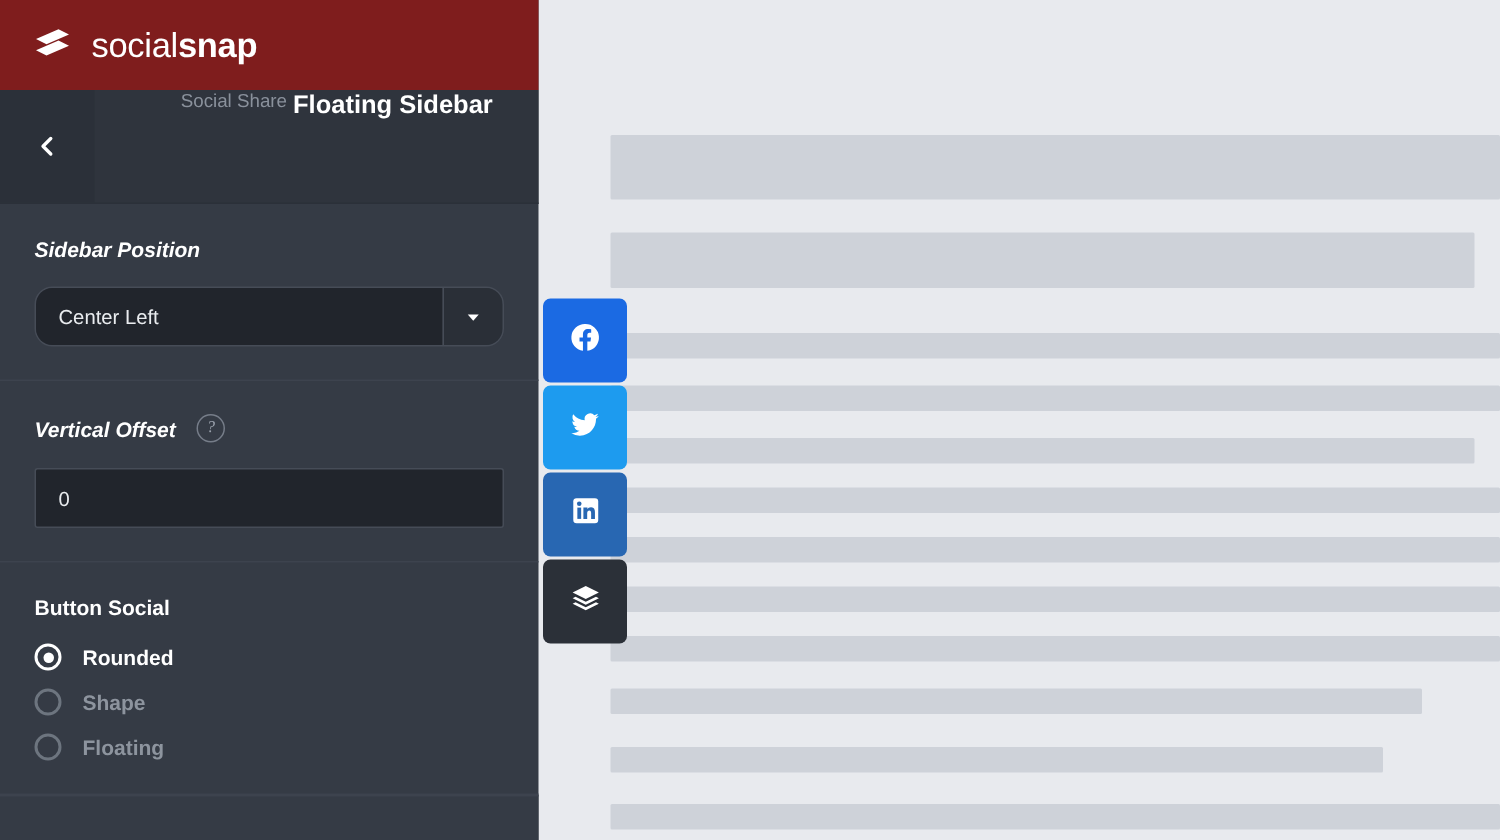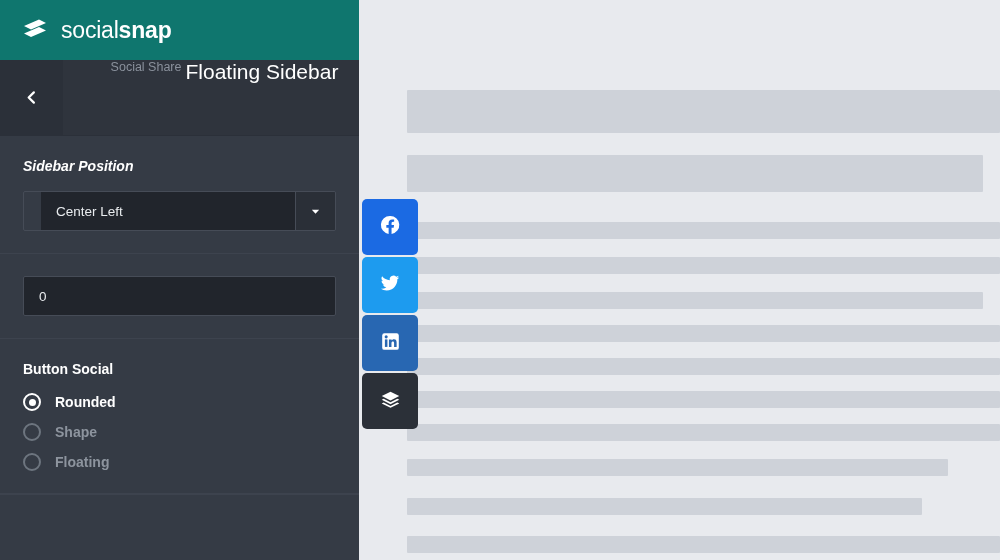--- a/index.html
+++ b/index.html
@@ -13,21 +13,21 @@
 
   
   .panel {
     width: 359px; height: 560px;
     background: #353b45;
     display: flex; flex-direction: column;
     position: relative; z-index: 5;
     flex: 0 0 359px;
   }
   .brandbar {
-    height: 60px; background: #0f766e;
+    height: 60px; background: #7f1d1d;
     display: flex; align-items: center;
     padding-left: 20px; gap: 11px;
   }
   .brand-logo { width: 30px; height: 30px; display: block; }
   .brand-text { font-size: 23px; color: #ffffff; letter-spacing: -0.2px; }
   .brand-text .light { font-weight: 400; }
   .brand-text .bold { font-weight: 700; }
 
   .subhead {
     height: 76px; background: #2f343d;
@@ -38,21 +38,21 @@
     width: 63px; background: #2b3039;
     display: flex; align-items: center; justify-content: center;
     cursor: pointer;
   }
   .backbtn svg { display:block; }
   .titles {
     flex: 1; display: flex; flex-direction: row; justify-content: center;
     padding-left: 27px; gap: 4px;
   }
   .eyebrow { font-size: 12.5px; color: #8a919c; }
-  .ptitle { font-size: 21px; color: #ffffff; font-weight: 400; }
+  .ptitle { font-size: 17px; color: #ffffff; font-weight: 700; }
 
   .section {
     padding: 0 23px;
     border-bottom: 1px solid #3d434e;
   }
   .section.row {
     height: 72px; display: flex; align-items: center; justify-content: space-between;
   }
   .section.block { padding-top: 22px; padding-bottom: 22px; }
   .lbl { font-size: 14px; color: #ffffff; font-weight: 700; }
@@ -63,21 +63,21 @@
     position: relative; cursor: pointer; flex: 0 0 42px;
   }
   .toggle .knob {
     position: absolute; top: 2px; right: 2px;
     width: 18px; height: 18px; border-radius: 50%; background: #ffffff;
   }
 
   .field-label { margin-bottom: 17px; font-style: italic; }
   .select {
     display: flex; height: 40px; width: 100%;
-    border: 1px solid #464c57; border-radius: 2px; overflow: hidden; padding-left: 17px;
+    border: 1px solid #464c57; border-radius: 12px; overflow: hidden;
   }
   .select .val {
     flex: 1; background: #21252c; color: #e9ecef; font-size: 13.5px;
     display: flex; align-items: center; padding-left: 15px;
   }
   .select .arrow {
     width: 40px; background: #2a2f37; border-left: 1px solid #464c57;
     display: flex; align-items: center; justify-content: center;
     cursor: pointer;
   }
@@ -171,20 +171,24 @@
         <span class="val">Center Left</span>
         <span class="arrow">
           <svg viewBox="0 0 12 12" width="11" height="11" aria-hidden="true">
             <path d="M2 4 L6 8.5 L10 4 Z" fill="#ffffff"></path>
           </svg>
         </span>
       </div>
     </div>
 
     <div class="section block">
+      <div class="lbl-row field-label">
+        <span class="lbl">Vertical Offset</span>
+        <span class="help">?</span>
+      </div>
       <input class="textinput" type="text" value="0" style="">
     </div>
 
     <div class="section block" style="border-bottom:1px solid #3d434e;">
       <div class="lbl">Button Social</div>
       <div class="radio-list">
         <div class="radio-item on">
           <span class="radio-mark"></span>
           <span class="radio-text">Rounded</span>
         </div>

